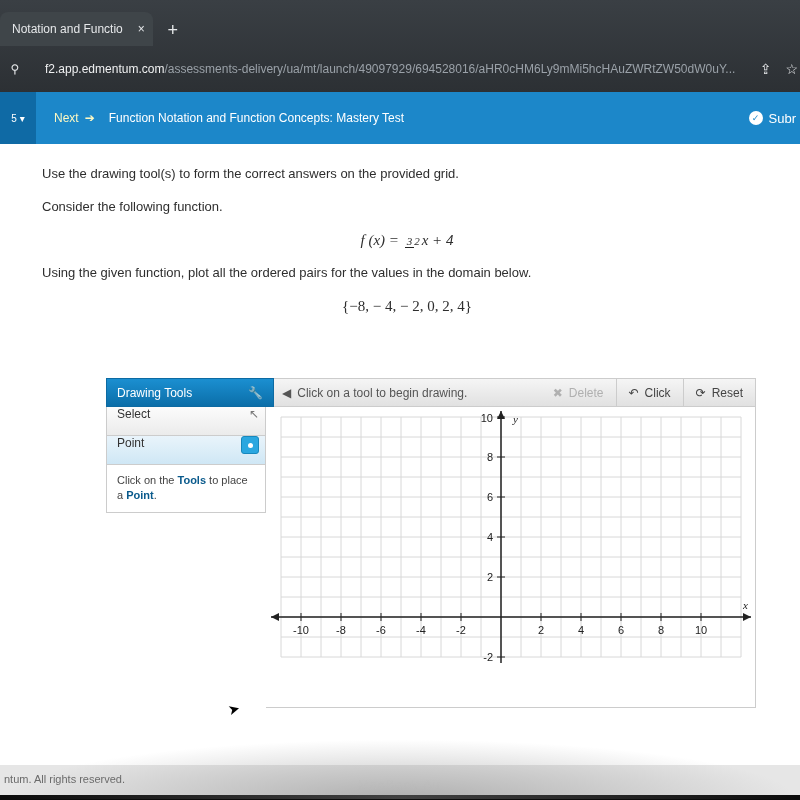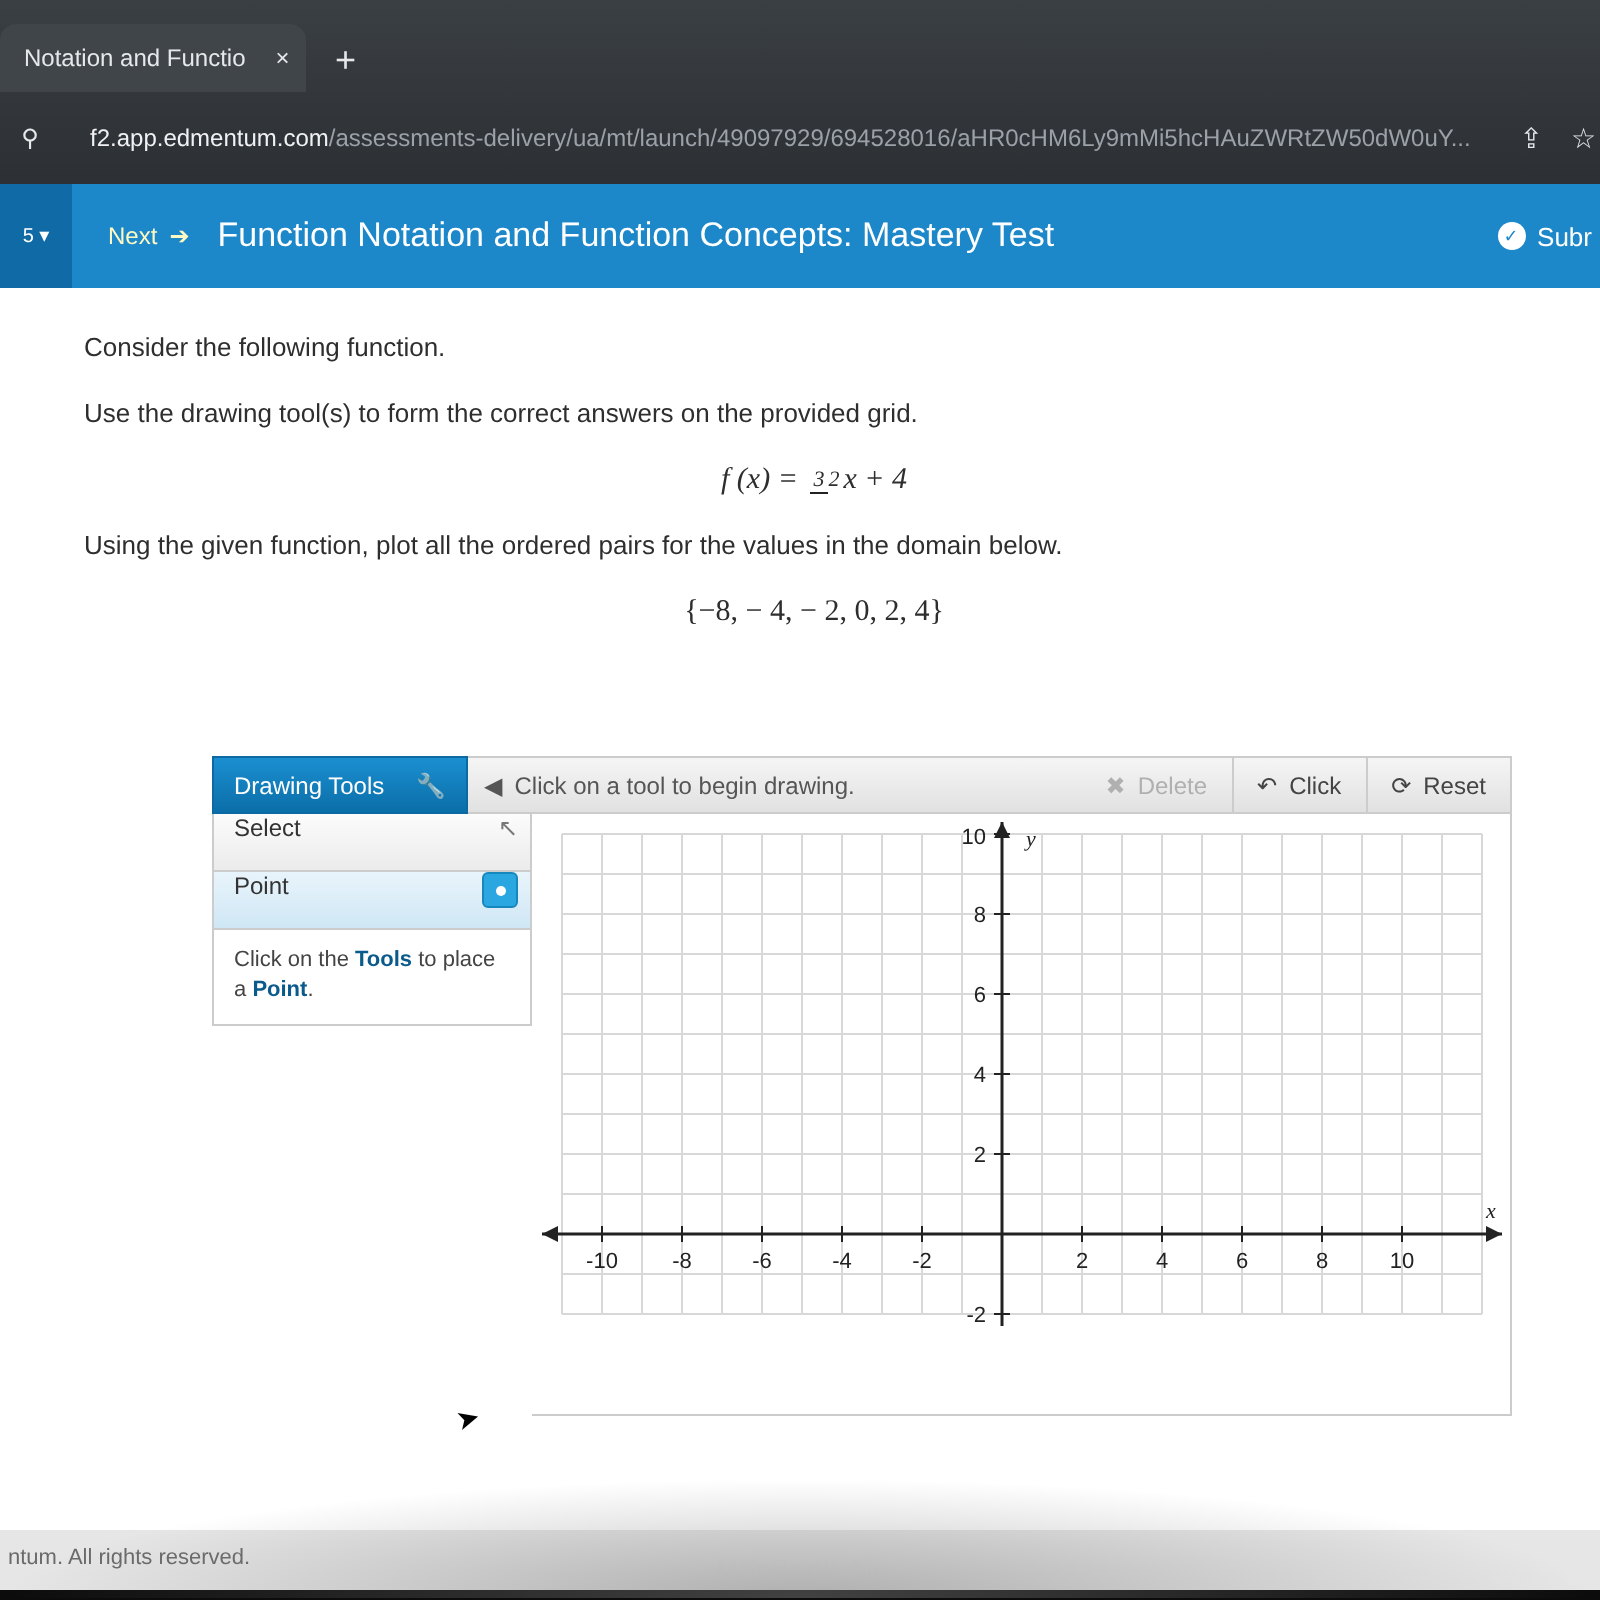--- a/index.html
+++ b/index.html
@@ -16,34 +16,34 @@
   .url .domain { color: #f0f1f2; }
   .url .path { color: #9aa1a8; }
   .share-star { display: flex; gap: 14px; padding-right: 2px; font-size: 14px; color: #e6e8ea; }
 
   .viewport { position: absolute; left: 0; right: 0; top: 92px; bottom: 5px; background: radial-gradient(ellipse at center, #f0f0f0 0%, #e3e3e3 70%, #d4d4d4 100%); }
   .viewport-inner { width: 100%; height: 100%; overflow: hidden; }
 
   .bluebar { background: #1c87c9; height: 52px; display: flex; align-items: center; color: #fff; padding: 0 0 0 0; position: relative; }
   .bluebar .navdrop { background: #0f6aa5; height: 52px; width: 36px; display: flex; align-items: center; justify-content: center; font-size: 10px; cursor: pointer; }
   .bluebar .nextbtn { color: #fef9c3; font-size: 12px; margin: 0 14px 0 18px; display: flex; align-items: center; gap: 6px; }
-  .bluebar .title { font-size: 17px; font-weight: 400; }
+  .bluebar .title { font-size: 12px; font-weight: 400; }
   .bluebar .submit { position: absolute; right: 0; top: 0; bottom: 0; display: flex; align-items: center; gap: 6px; font-size: 13px; padding-right: 4px; }
   .check-circle { width: 14px; height: 14px; border-radius: 50%; background: #fff; color: #1c87c9; display: inline-flex; align-items: center; justify-content: center; font-size: 9px; }
 
   .content { background: #fff; margin: 0; padding: 22px 28px 0 42px; font-size: 13px; color: #2e2e2e; height: calc(100% - 52px - 30px); position: relative; }
   .content p { margin-bottom: 18px; }
   .eq { text-align: center; font-family: Georgia, 'Times New Roman', serif; font-style: italic; font-size: 15px; margin: 12px 0 16px; }
   .eq .frac { display: inline-block; vertical-align: middle; text-align: center; font-size: 11px; line-height: 1; margin: 0 2px; }
   .eq .frac .n { border-bottom: 1px solid #222; padding: 0 2px; }
   .domset { text-align: center; font-family: Georgia, 'Times New Roman', serif; font-size: 15px; margin: 6px 0 14px; }
 
   .tool-area { position: absolute; left: 106px; top: 234px; width: 650px; }
   .toolbar { display: flex; height: 29px; font-size: 12px; }
-  .tool-header { background: linear-gradient(#1b8fd1, #0b6ea8); color: #fff; padding: 0 10px; display: flex; align-items: center; justify-content: space-between; width: 128px; border: 1px solid #0c6aa2; }
+  .tool-header { background: linear-gradient(#1b8fd1, #0b6ea8); color: #fff; padding: 0 10px; display: flex; align-items: center; justify-content: space-between; width: 168px; border: 1px solid #0c6aa2; }
   .wrench { font-size: 12px; }
   .hint-bar { background: linear-gradient(#f5f5f5, #e1e1e1); border-top: 1px solid #ccc; border-bottom: 1px solid #ccc; flex: 1; display: flex; align-items: center; padding: 0 8px; color: #555; gap: 6px; }
   .actions { display: flex; }
   .action-btn { background: linear-gradient(#f5f5f5, #e1e1e1); border: 1px solid #ccc; border-left: none; height: 29px; padding: 0 12px; display: flex; align-items: center; gap: 6px; font-size: 12px; color: #444; cursor: pointer; }
   .action-btn.disabled { color: #b0b0b0; }
   .action-btn .ico { font-size: 12px; }
 
   .tool-body { display: flex; }
   .side { width: 160px; }
   .side-item { height: 29px; border: 1px solid #ccc; border-top: none; background: linear-gradient(#fcfcfc, #ebebeb); display: flex; align-items: flex-start; justify-content: space-between; padding: 0 6px 0 10px; font-size: 12px; color: #333; cursor: pointer; }
@@ -99,22 +99,22 @@
         <span>➔</span>
       </div>
       <div class="title">Function Notation and Function Concepts: Mastery Test</div>
       <div class="submit">
         <span class="check-circle">✓</span>
         <span>Subr</span>
       </div>
     </div>
 
     <div class="content">
+      <p>Use the drawing tool(s) to form the correct answers on the provided grid.</p>
       <p>Consider the following function.</p>
-      <p>Use the drawing tool(s) to form the correct answers on the provided grid.</p>
       <div class="eq">
         <span>f (x)  =  </span><span class="frac"><span class="n">3</span><span>2</span></span><span>x  +  4</span>
       </div>
       <p>Using the given function, plot all the ordered pairs for the values in the domain below.</p>
       <div class="domset">{−8,  − 4,  − 2,  0,  2,  4}</div>
 
       <div class="tool-area">
         <div class="toolbar">
           <div class="tool-header">
             <span>Drawing Tools</span>

